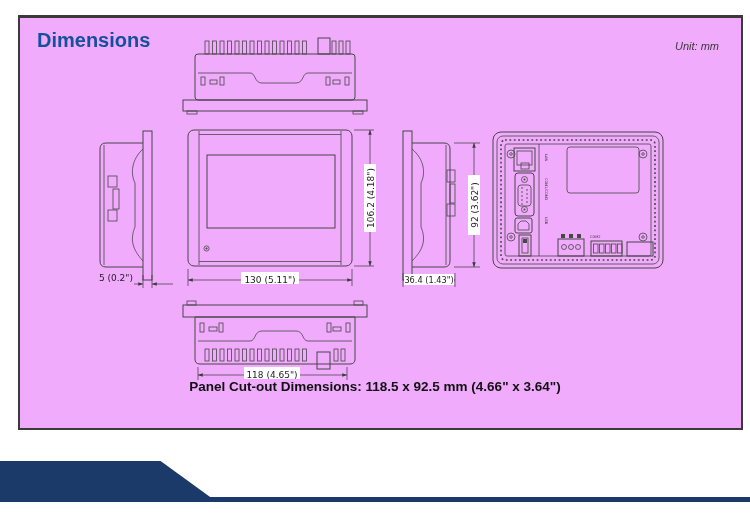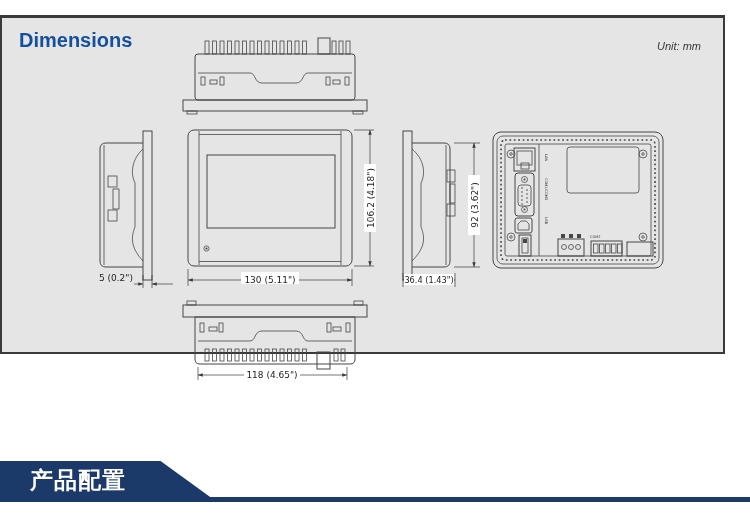--- a/index.html
+++ b/index.html
@@ -1,22 +1,22 @@
 <!DOCTYPE html>
 <html><head>
 <meta charset="utf-8">
 <style>
   html,body { margin:0; padding:0; background:#ffffff; }
   .page {
     position:relative; width:750px; height:523px; background:#ffffff;
     font-family:"Liberation Sans","DejaVu Sans",sans-serif; overflow:hidden;
   }
   .content-box {
-    position:absolute; left:0; top:15px; width:725px; height:339px;
-    border:2px solid #3a3a3a; border-top-width:3px; background:#e5e5e5; box-sizing:border-box;
+    position:absolute; left:18px; top:15px; width:725px; height:415px;
+    border:2px solid #3a3a3a; border-top-width:3px; background:#f0abfc; box-sizing:border-box;
   }
   .title {
     position:absolute; left:17px; top:11px; margin:0;
     font-size:20px; font-weight:bold; color:#15509e; letter-spacing:0px;
   }
   .unit {
     position:absolute; right:22px; top:22px; font-size:11px; color:#3a3a3a;font-style:italic;
   }
   .d { position:absolute; }
   .ln  { stroke:#474747; stroke-width:1;   fill:none; }
@@ -285,18 +285,18 @@
     <rect class="ln" x="137" y="55" width="13" height="17"></rect>
     <g>
       <line class="dim" x1="18" y1="70" x2="18" y2="83"></line>
       <line class="dim" x1="167" y1="70" x2="167" y2="83"></line>
       <line class="dim" x1="18" y1="78" x2="167" y2="78" marker-start="url(#arr)" marker-end="url(#arr)"></line>
       <rect class="wbg" x="64" y="70" width="56" height="12"></rect>
       <text class="dt" x="92" y="81" text-anchor="middle">118 (4.65")</text>
     </g>
   </svg>
 
+  <p class="cutout-note">Panel Cut-out Dimensions: 118.5 x 92.5 mm (4.66" x 3.64")</p>
 
   <div class="banner-line"></div>
   <div class="banner-block"></div>
-  <div class="banner-label">产品配置</div>
 
 </div>
 
 </body></html>

